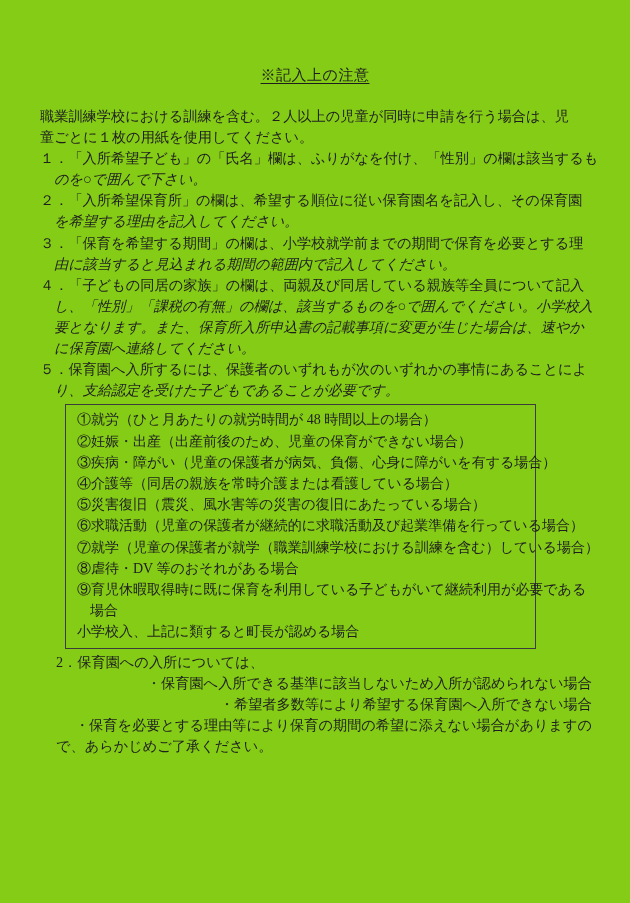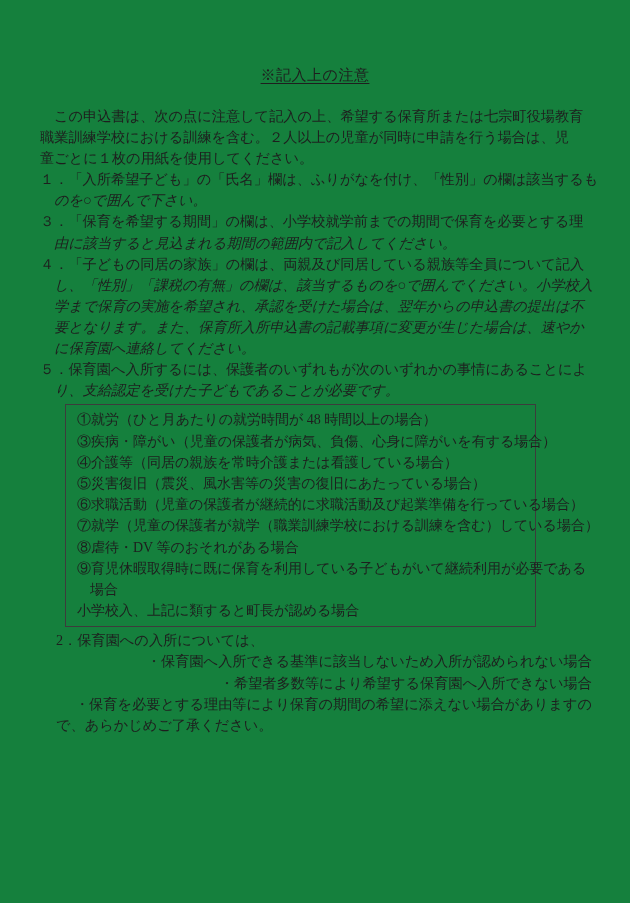--- a/index.html
+++ b/index.html
@@ -1,20 +1,20 @@
 <!DOCTYPE html>
 <html><head>
 <meta charset="utf-8">
 <style>
   html, body { margin: 0; padding: 0; }
   .page {
     position: relative;
     width: 630px;
     height: 903px;
-    background: #15803d;
+    background: #84cc16;
     color: #1e1e1e;
     font-family: "Liberation Serif", "DejaVu Serif", serif;
     overflow: hidden;
   }
   .doc-title {
     position: absolute;
     top: 66px;
     left: 0;
     width: 100%;
     text-align: center;
@@ -56,51 +56,54 @@
 
 <div class="page">
 
   <div class="doc-title">
     <span class="u">※記入上の注意</span>
   </div>
 
   <div class="content">
 
     <div>
-      <div class="line tind">この申込書は、次の点に注意して記入の上、希望する保育所または七宗町役場教育</div>
       <div class="line">職業訓練学校における訓練を含む。２人以上の児童が同時に申請を行う場合は、児</div>
       <div class="line">童ごとに１枚の用紙を使用してください。</div>
     </div>
 
     <div>
       <div class="line">１．「入所希望子ども」の「氏名」欄は、ふりがなを付け、「性別」の欄は該当するも</div>
       <div class="line cont">のを○で囲んで下さい。</div>
     </div>
 
+    <div>
+      <div class="line">２．「入所希望保育所」の欄は、希望する順位に従い保育園名を記入し、その保育園</div>
+      <div class="line cont">を希望する理由を記入してください。</div>
+    </div>
 
     <div>
       <div class="line">３．「保育を希望する期間」の欄は、小学校就学前までの期間で保育を必要とする理</div>
       <div class="line cont">由に該当すると見込まれる期間の範囲内で記入してください。</div>
     </div>
 
     <div>
       <div class="line">４．「子どもの同居の家族」の欄は、両親及び同居している親族等全員について記入</div>
       <div class="line cont">し、「性別」「課税の有無」の欄は、該当するものを○で囲んでください。小学校入</div>
-      <div class="line cont">学まで保育の実施を希望され、承認を受けた場合は、翌年からの申込書の提出は不</div>
       <div class="line cont">要となります。また、保育所入所申込書の記載事項に変更が生じた場合は、速やか</div>
       <div class="line cont">に保育園へ連絡してください。</div>
     </div>
 
     <div>
       <div class="line">５．保育園へ入所するには、保護者のいずれもが次のいずれかの事情にあることによ</div>
       <div class="line cont">り、支給認定を受けた子どもであることが必要です。</div>
     </div>
 
     <div class="cond-box">
       <div class="line">①就労（ひと月あたりの就労時間が 48 時間以上の場合）</div>
+      <div class="line">②妊娠・出産（出産前後のため、児童の保育ができない場合）</div>
       <div class="line">③疾病・障がい（児童の保護者が病気、負傷、心身に障がいを有する場合）</div>
       <div class="line">④介護等（同居の親族を常時介護または看護している場合）</div>
       <div class="line">⑤災害復旧（震災、風水害等の災害の復旧にあたっている場合）</div>
       <div class="line">⑥求職活動（児童の保護者が継続的に求職活動及び起業準備を行っている場合）</div>
       <div class="line">⑦就学（児童の保護者が就学（職業訓練学校における訓練を含む）している場合）</div>
       <div class="line">⑧虐待・DV 等のおそれがある場合</div>
       <div class="line">⑨育児休暇取得時に既に保育を利用している子どもがいて継続利用が必要である</div>
       <div class="line cont2">場合</div>
       <div class="line">小学校入、上記に類すると町長が認める場合</div>
     </div>

